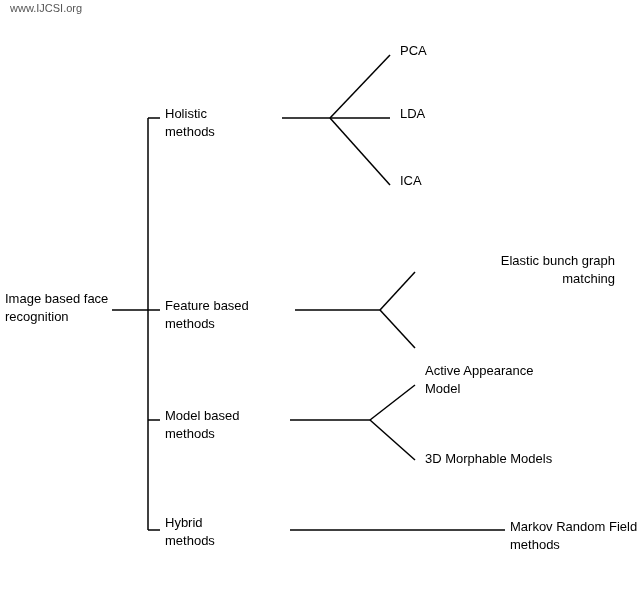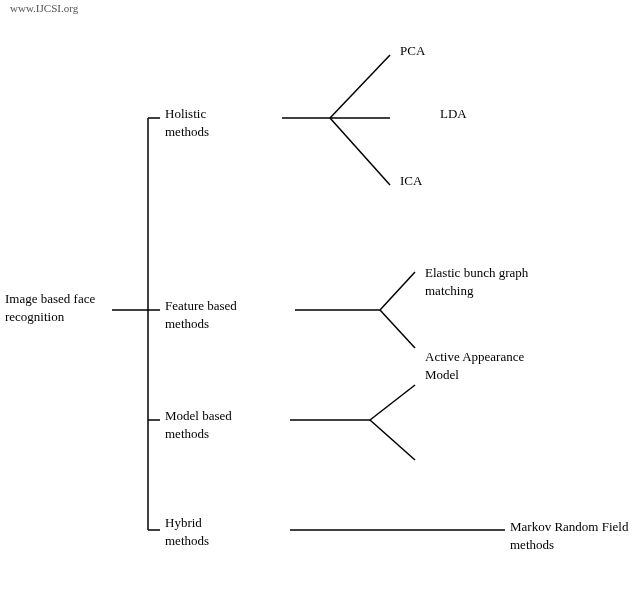--- a/index.html
+++ b/index.html
@@ -9,21 +9,20 @@
       font-size: 13px;
       width: 640px;
       height: 606px;
       overflow: hidden;
       position: relative;
     }
     .diagram {
       position: relative;
       width: 640px;
       height: 440px;
-      font-family: Liberation Serif, serif;
     }
     .label {
       position: absolute;
       white-space: nowrap;
       line-height: 1.4;
       text-align: right;
     }
     .label-multiline {
       position: absolute;
       line-height: 1.4;
@@ -105,35 +104,38 @@
   </div>
 
   <div class="label-multiline" style="left:165px; top:514px;">
     <span>Hybrid<br>methods</span>
   </div>
 
   <div class="label" style="left:400px; top:42px;">
     <span>PCA</span>
   </div>
 
-  <div class="label" style="left:400px; top:105px;margin-left:40px;">
+  <div class="label" style="left:400px; top:105px;">
     <span>LDA</span>
   </div>
 
   <div class="label" style="left:400px; top:172px;">
     <span>ICA</span>
   </div>
 
-  <div class="label-multiline" style="left:425px; top:264px; width:190px;">
+  <div class="label-multiline" style="left:425px; top:252px; width:190px;text-align:right;">
     <span>Elastic   bunch   graph<br>matching</span>
   </div>
 
 
-  <div class="label-multiline" style="left:425px; top:348px; width:190px;">
+  <div class="label-multiline" style="left:425px; top:362px; width:190px;">
     <span>Active     Appearance<br>Model</span>
   </div>
 
+  <div class="label" style="left:425px; top:450px;">
+    <span>3D Morphable Models</span>
+  </div>
 
   <div class="label-multiline" style="left:510px; top:518px; width:210px;">
     <span>Markov   Random   Field<br>methods</span>
   </div>
 
 </div>
 
 </body></html>

